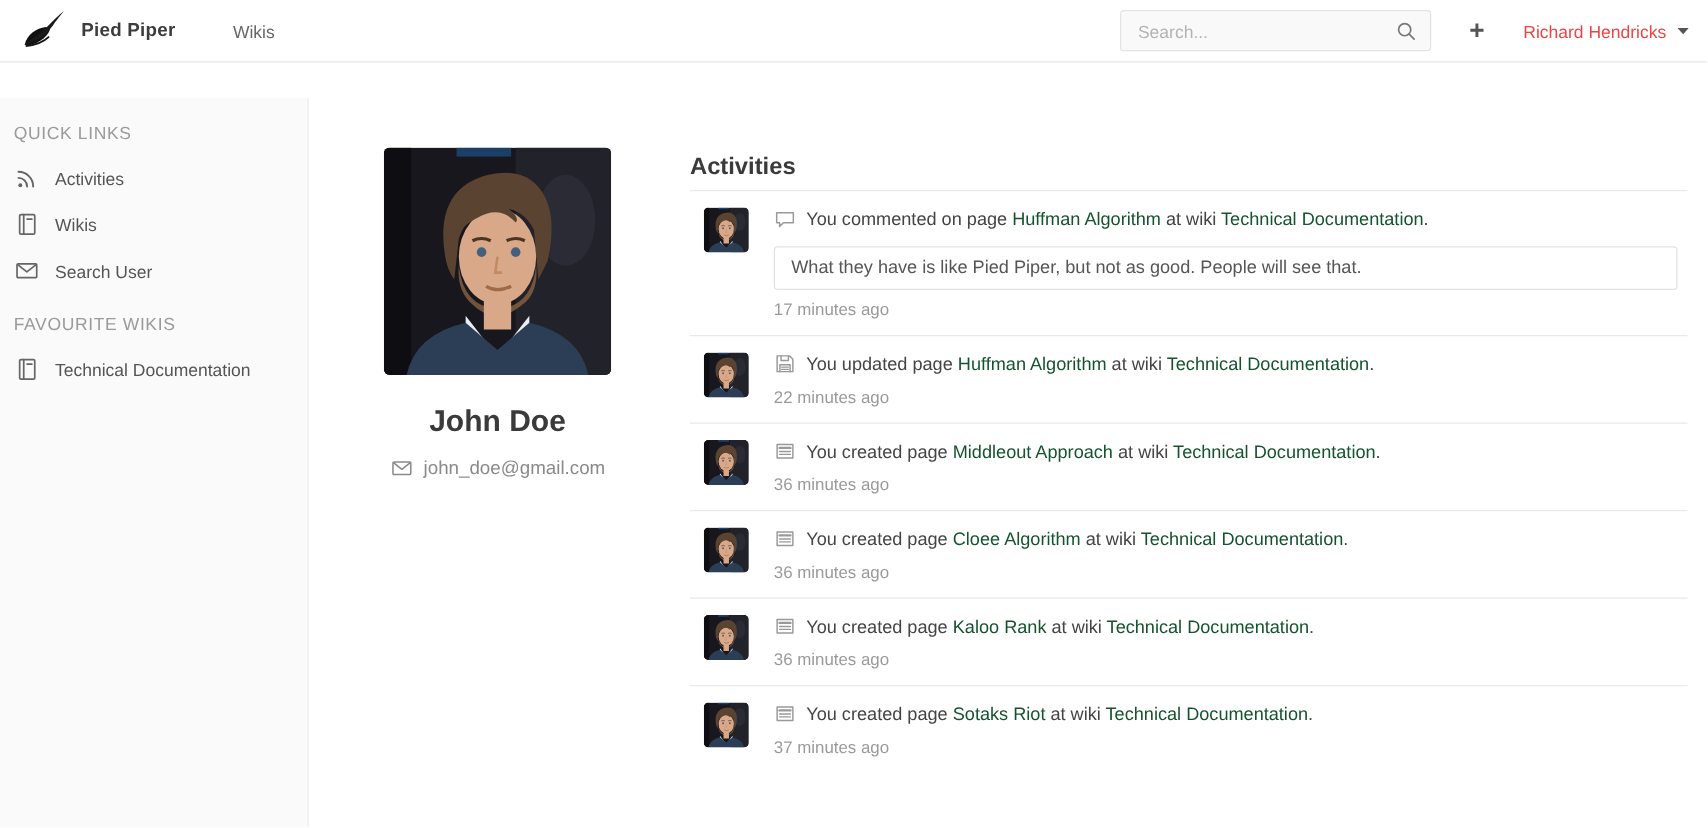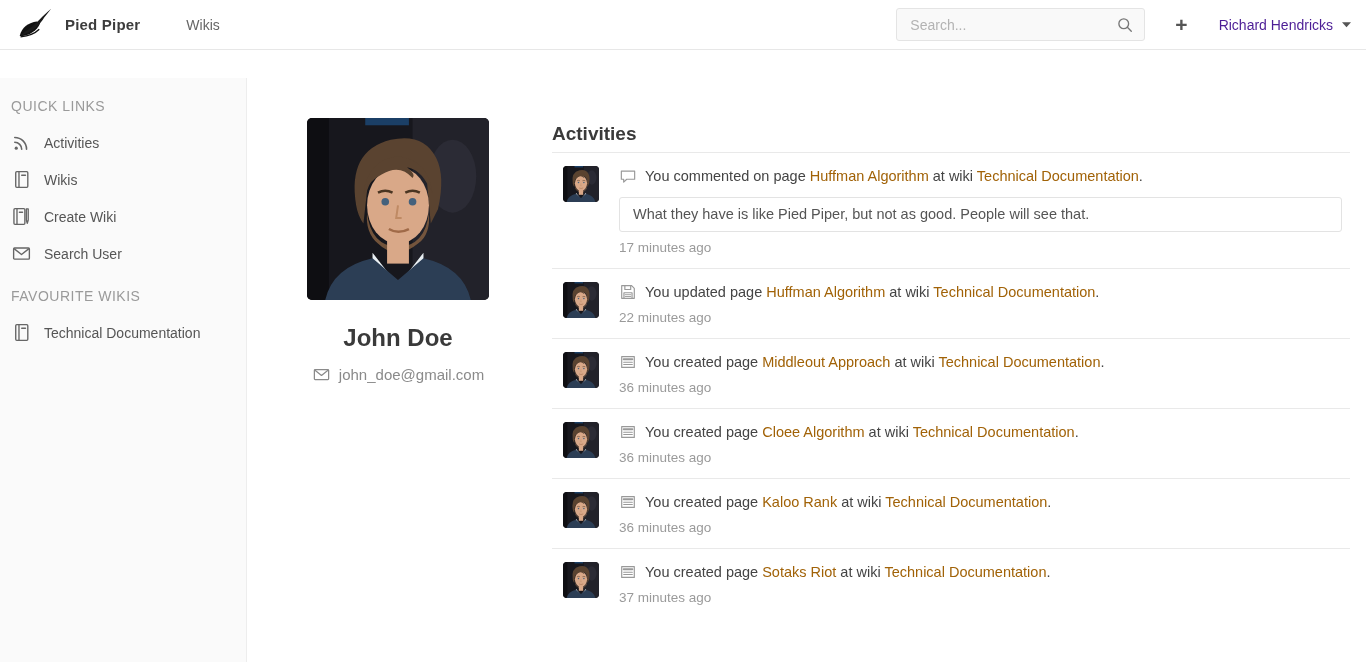--- a/index.html
+++ b/index.html
@@ -17,21 +17,21 @@
   .nav-right { margin-left:auto; display:flex; align-items:center; }
   .search-box { width:249px; height:33px; background:#f9f9f9; border:1px solid #e4e4e4;
                 border-radius:3px; display:flex; align-items:center; padding:0 10px 0 13px; }
   .search-box input { border:0; background:transparent; outline:0; flex:1; font-size:14px;
                       color:#7f1d1d; font-family:inherit; }
   .search-box input::placeholder { color:#b3b3b3; }
   .search-btn { width:18px; height:18px; cursor:pointer; display:flex; }
   .search-btn svg { width:18px; height:18px; }
   .plus-btn { margin:0 31px 0 30px; font-size:21px; color:#555; font-weight:700;
               line-height:1; cursor:pointer; user-select:none; }
-  .user-menu { display:flex; align-items:center; font-size:14px; color:#4c1d95; cursor:pointer; }
+  .user-menu { display:flex; align-items:center; font-size:14px; color:#ef4444; cursor:pointer; }
   .caret { margin-left:9px; display:flex; }
   .caret svg { width:9px; height:6px; }
 
   
   .body-wrap { display:flex; flex:1; overflow:hidden; }
   .sidebar { width:247px; flex:0 0 247px; background:#fafafa; border-right:1px solid #ededed;
              padding-top:12px; }
   .sb-heading { font-size:14px; color:#9a9a9a; letter-spacing:.5px; padding:8px 11px 10px; }
   .sb-heading.second { margin-top:8px; }
   .sb-item { display:flex; align-items:center; padding:8px 11px; cursor:pointer; }
@@ -53,21 +53,21 @@
   .activities-col { flex:1; margin-left:63px; margin-right:16px; }
   .activities-title { font-size:19px; font-weight:700; color:#3a3a3a; margin:5px 0 7px; }
 
   .arow { display:flex; border-top:1px solid #e9e9e9; padding:13px 0 13px 11px; }
   .avatar { width:36px; height:36px; flex:0 0 36px; border-radius:4px; overflow:hidden; display:block; }
   .avatar svg { width:100%; height:100%; display:block; }
   .acontent { flex:1; margin-left:20px; }
   .aline { font-size:14.5px; color:#444; line-height:20px; }
   .aicon { display:inline-block; width:18px; height:18px; vertical-align:-4px; margin-right:8px; }
   .aicon svg { width:18px; height:18px; }
-  .alink { color:#a16207; text-decoration:none; cursor:pointer; }
+  .alink { color:#14532d; text-decoration:none; cursor:pointer; }
   .comment-box { margin:11px 8px 0 0; border:1px solid #e3e3e3; border-radius:3px;
                  background:#fff; padding:8px 13px; font-size:14.5px; color:#555; line-height:17px; }
   .atime { margin-top:8px; font-size:13.5px; color:#9a9a9a; }
 </style>
 </head>
 <body>
 
 <div class="page">
 
   <div class="navbar">
@@ -120,31 +120,20 @@
       </div>
       <div class="sb-item">
         <span class="sb-icon">
             <svg viewBox="0 0 20 20" fill="none" stroke-linecap="round" stroke-linejoin="round" stroke="#666" stroke-width="1.3">
               <rect x="4.5" y="2.5" width="11.5" height="15" rx="1"></rect>
               <path d="M7.6 2.5 v15"></path>
               <path d="M10.2 6 h3.6"></path>
             </svg>
           </span>
         <span class="sb-label">Wikis</span>
-      </div>
-      <div class="sb-item">
-        <span class="sb-icon">
-            <svg viewBox="0 0 20 20" fill="none" stroke-linecap="round" stroke-linejoin="round" stroke="#666" stroke-width="1.3">
-              <rect x="2.8" y="2.5" width="10.4" height="15" rx="1"></rect>
-              <path d="M5.7 2.5 v15"></path>
-              <path d="M8 6 h3"></path>
-              <path d="M16.4 2.8 v10.6 l-0.9 3 l-0.9 -3 V2.8 Z"></path>
-            </svg>
-          </span>
-        <span class="sb-label">Create Wiki</span>
       </div>
       <div class="sb-item">
         <span class="sb-icon">
             <svg viewBox="0 0 20 20" fill="none" stroke-linecap="round" stroke-linejoin="round" stroke="#666" stroke-width="1.3">
               <rect x="2.5" y="4.8" width="15" height="10.5" rx="0.8"></rect>
               <path d="M3.2 5.6 L10 11 L16.8 5.6"></path>
             </svg>
           </span>
         <span class="sb-label">Search User</span>
       </div>

